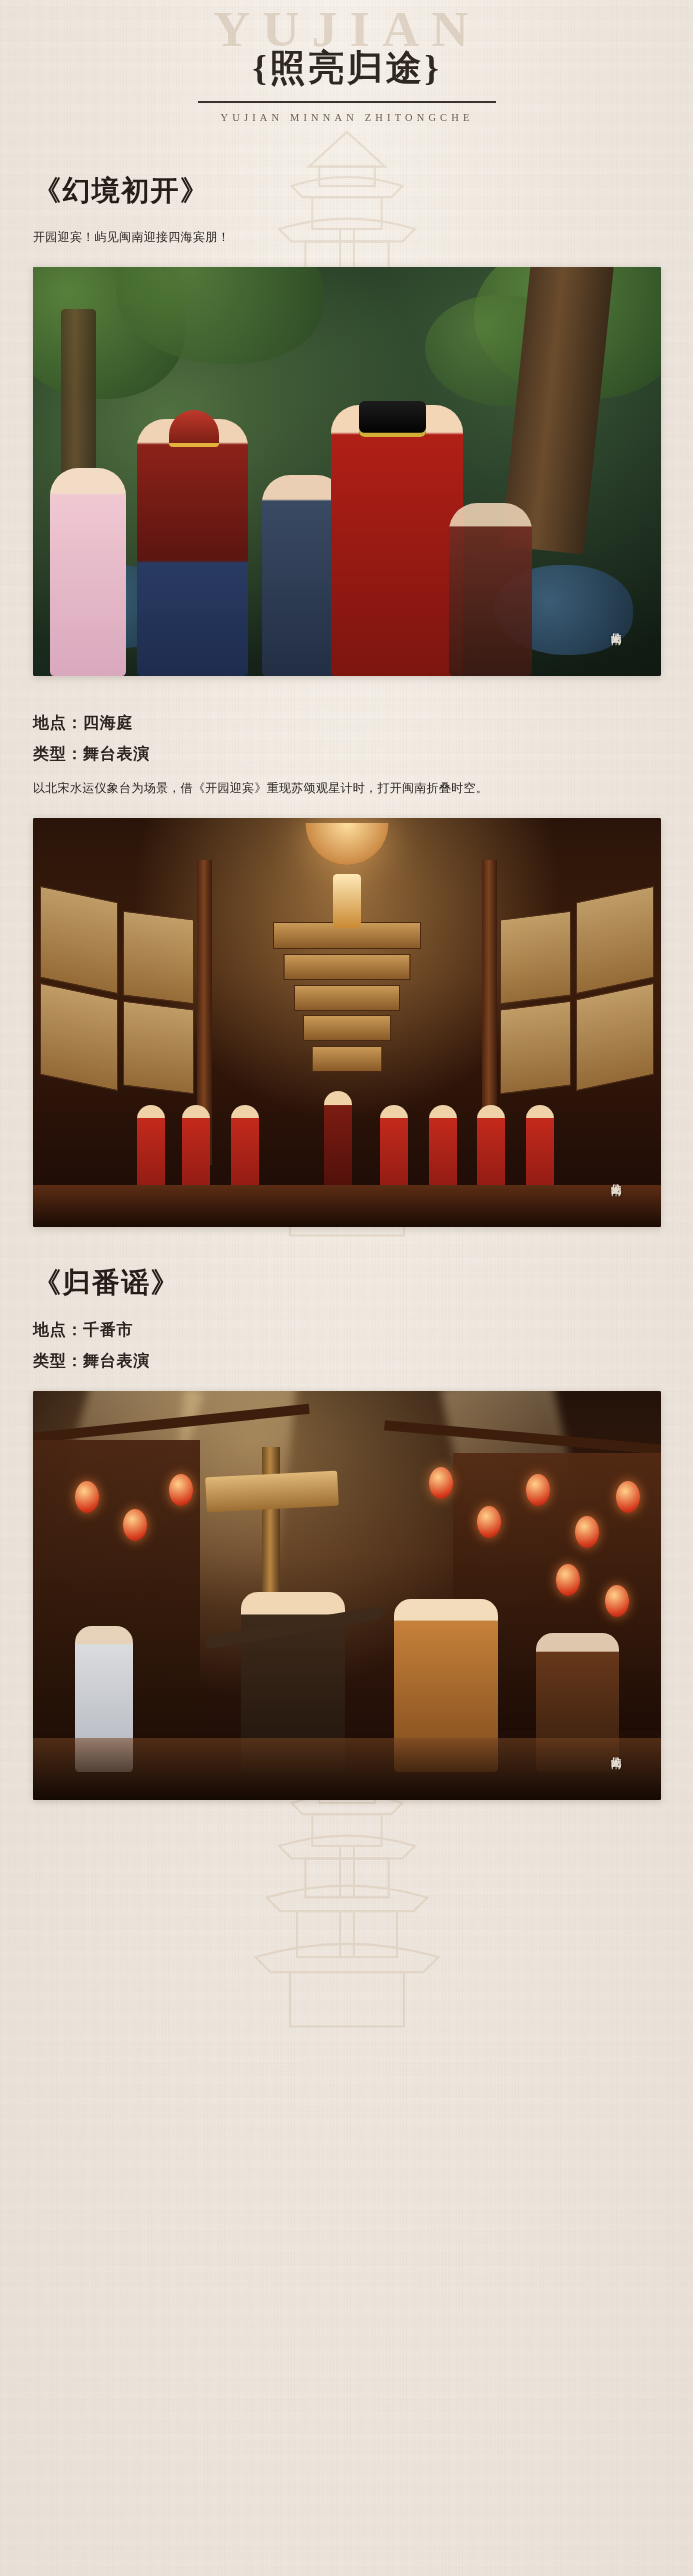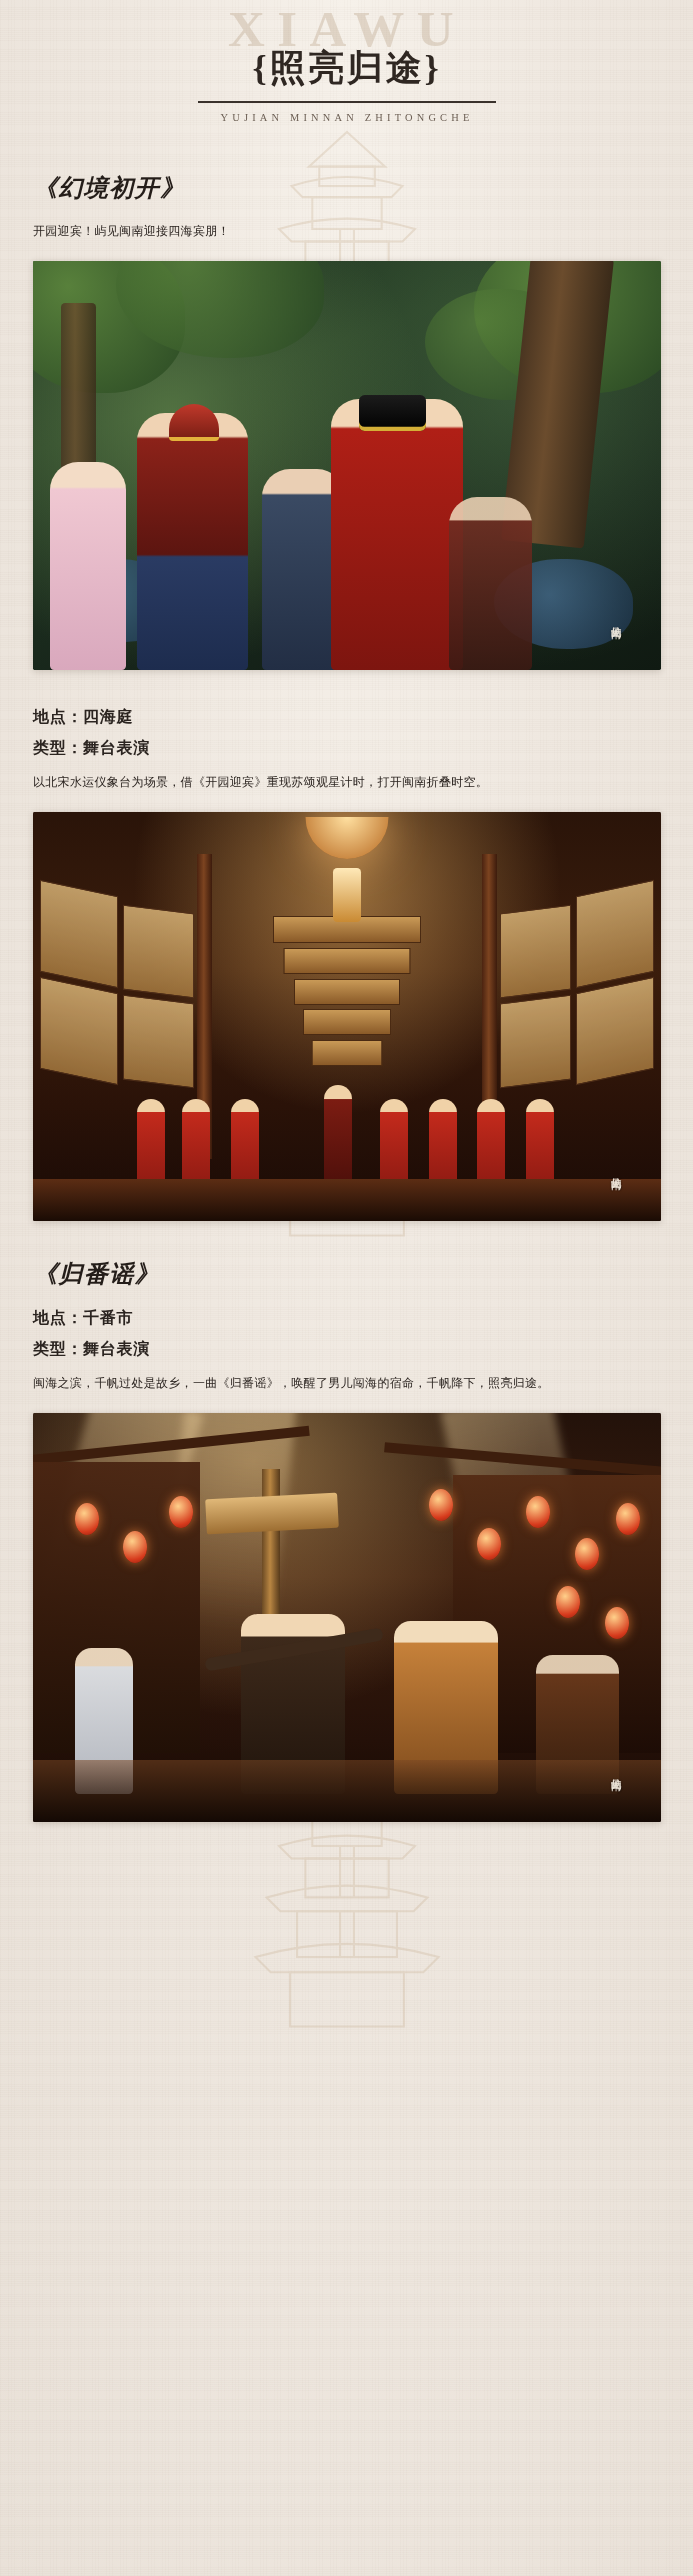--- a/index.html
+++ b/index.html
@@ -91,26 +91,25 @@
     pointer-events: none;
   }
 
   
   .section {
     padding: 0 33px;
     margin-top: 37px;
   }
   .sec-title {
     font-family: "Liberation Serif", serif;
-    font-size: 24px;
+    font-size: 28px;
     font-weight: bold;
     color: #241d19;
     letter-spacing: 1.4px;
     margin: 0 0 18px 0;
-    font-style: italic;
   }
   .meta-row {
     font-size: 16px;
     font-weight: bold;
     color: #2b2420;
     margin: 0 0 9.7px 0;
     letter-spacing: 0.7px;
   }
   .meta-row .label { font-weight: bold; }
   .desc {
@@ -293,21 +292,21 @@
       <path d="M88 244 h144 v66 h-144 z"></path>
       <path d="M28 310 q132 -38 264 0 l-22 22 h-220 z"></path>
       <path d="M78 332 h164 v78 h-164 z"></path>
       <path d="M150 150 v74 M170 150 v74 M150 244 v66 M170 244 v66"></path>
     </g>
   </svg>
 
   <div class="content">
 
     <div class="header">
-      <div class="ghost-title">XIAWU</div>
+      <div class="ghost-title">YUJIAN</div>
       <h1 class="main-title">{照亮归途}</h1>
       <div class="title-bar"></div>
       <div class="subtitle-en">YUJIAN MINNAN ZHITONGCHE</div>
     </div>
 
     <div class="section">
       <h2 class="sec-title">《幻境初开》</h2>
       <p class="desc">开园迎宾！屿见闽南迎接四海宾朋！</p>
 
       <div class="photo scene1">
@@ -380,21 +379,20 @@
     </div>
 
     <div class="section">
       <h2 class="sec-title">《归番谣》</h2>
       <div class="meta-row">
         <span class="label">地点：</span><span>千番市</span>
       </div>
       <div class="meta-row">
         <span class="label">类型：</span><span>舞台表演</span>
       </div>
-      <p class="desc">闽海之滨，千帆过处是故乡，一曲《归番谣》，唤醒了男儿闯海的宿命，千帆降下，照亮归途。</p>
 
       <div class="photo scene3">
 
         <div class="beam" style="left:62px; transform:rotate(16deg);"></div>
         <div class="beam" style="left:153px; transform:rotate(6deg);"></div>
         <div class="beam" style="right:111px; transform:rotate(-12deg);"></div>
 
         <div style="position:absolute; left:-14px; top:28px; width:291px; height:9.7px; background:#3d1e0d; transform:rotate(-6deg);"></div>
         <div style="position:absolute; right:-14px; top:42px; width:291px; height:9.7px; background:#3d1e0d; transform:rotate(5deg);"></div>
 

